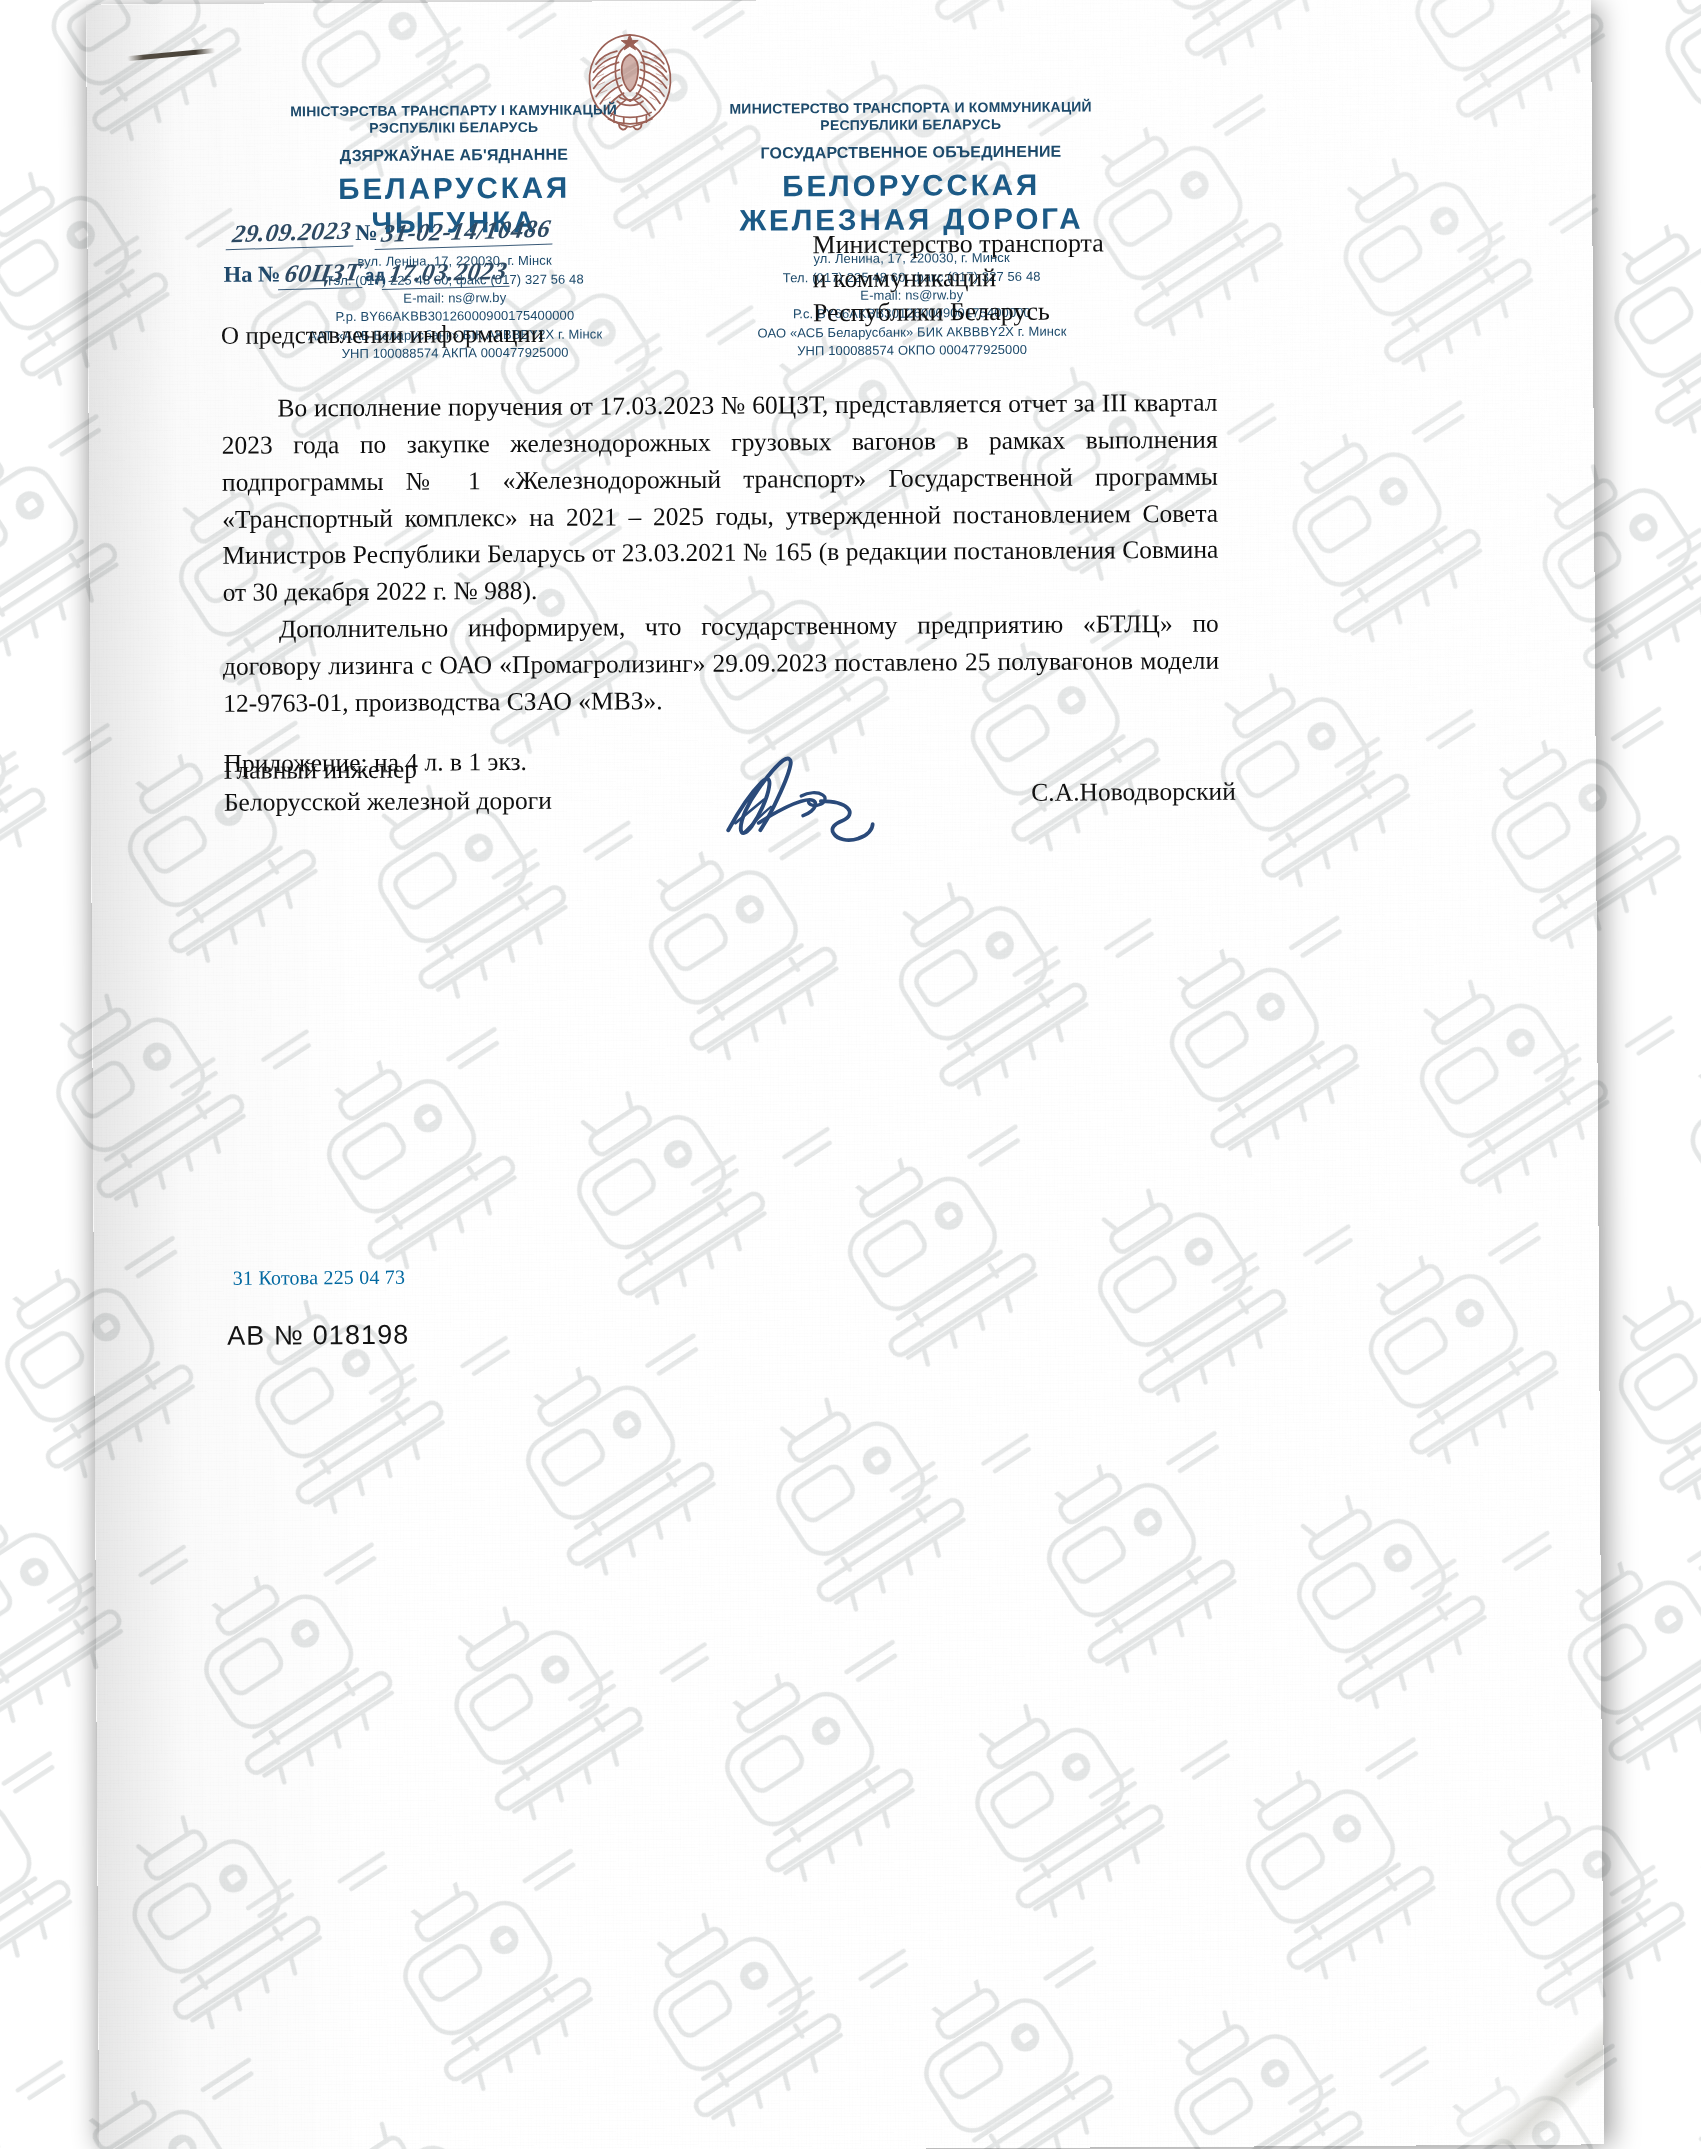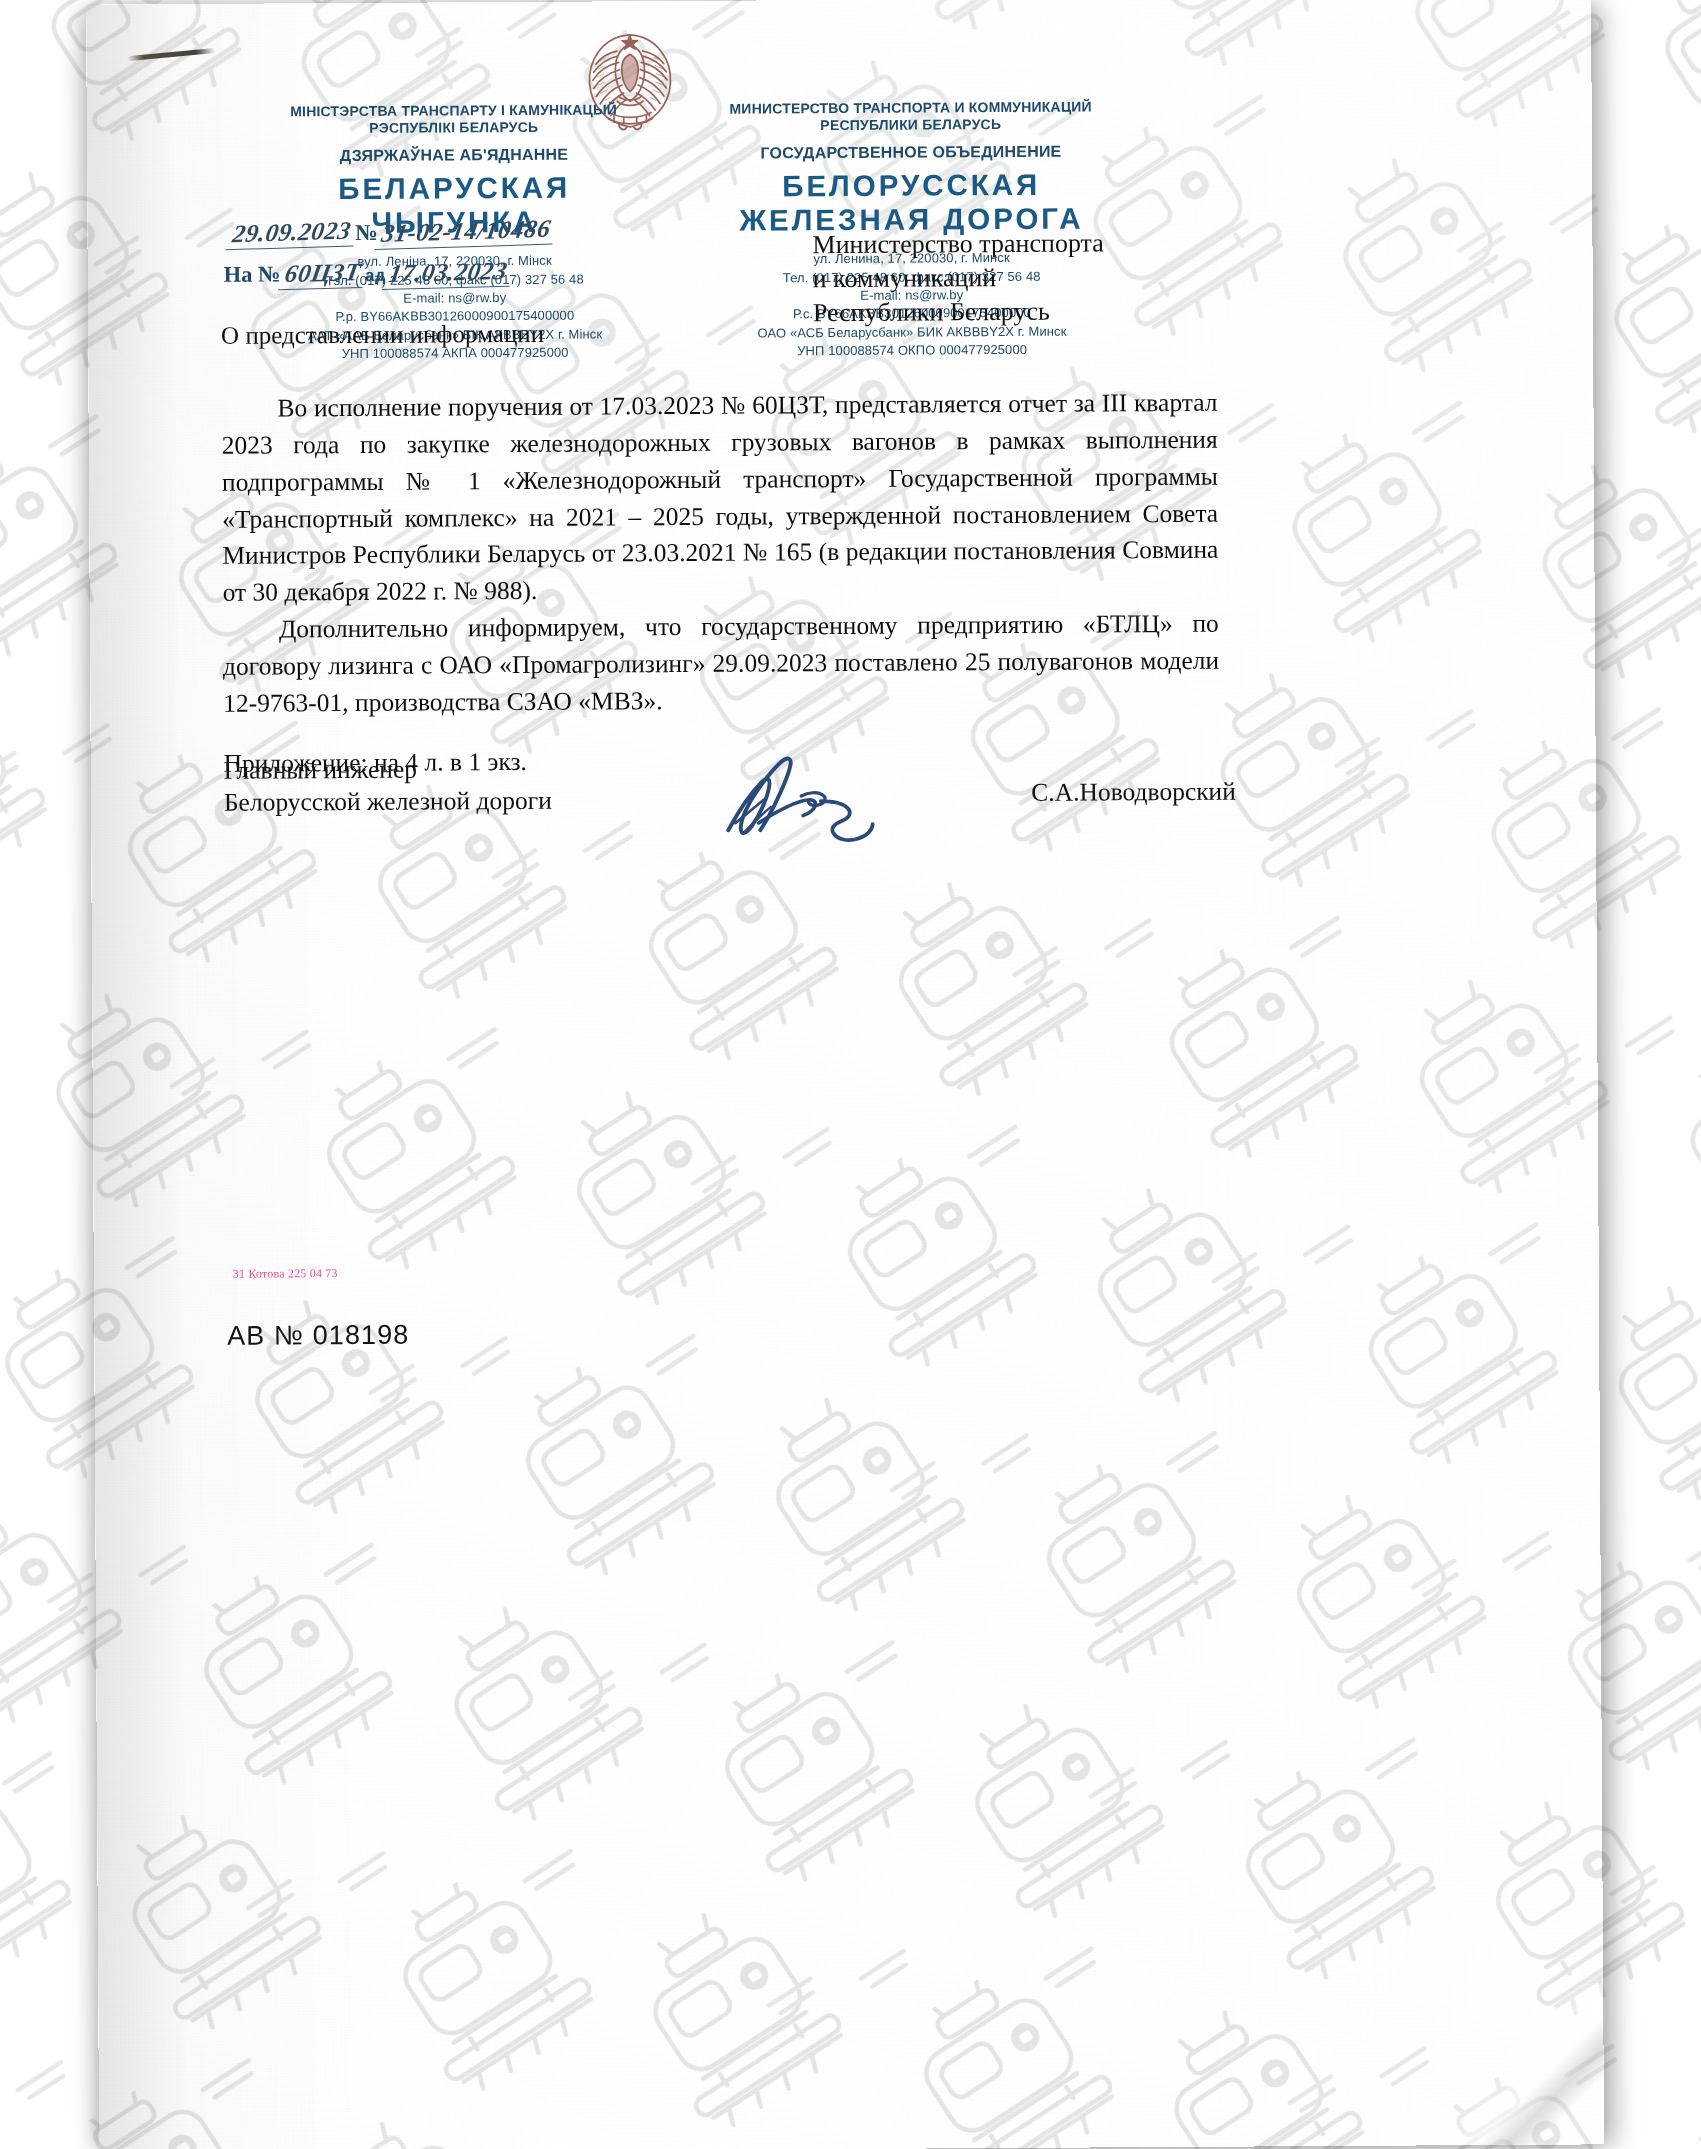--- a/index.html
+++ b/index.html
@@ -162,21 +162,21 @@
   #sig-name{
     position:absolute;right:0;top:28px;
     font-size:25.5px;color:#111;
   }
   #sig-mark{position:absolute;left:484px;top:-7.2px;width:233px;height:107px;}
   #sig-mark svg{width:100%;height:100%;}
 
   
   #executor{
     position:absolute;left:139px;top:1263px;
-    font-size:12px;color:#ec4899;letter-spacing:0.2px;
+    font-size:20px;color:#0369a1;letter-spacing:0.2px;
   }
   #formnum{
     position:absolute;left:133px;top:1317px;
     font-size:27px;color:#141414;
     font-family:"Liberation Sans", sans-serif;
     letter-spacing:1.1px;
   }
 
   
   #pen-mark{

